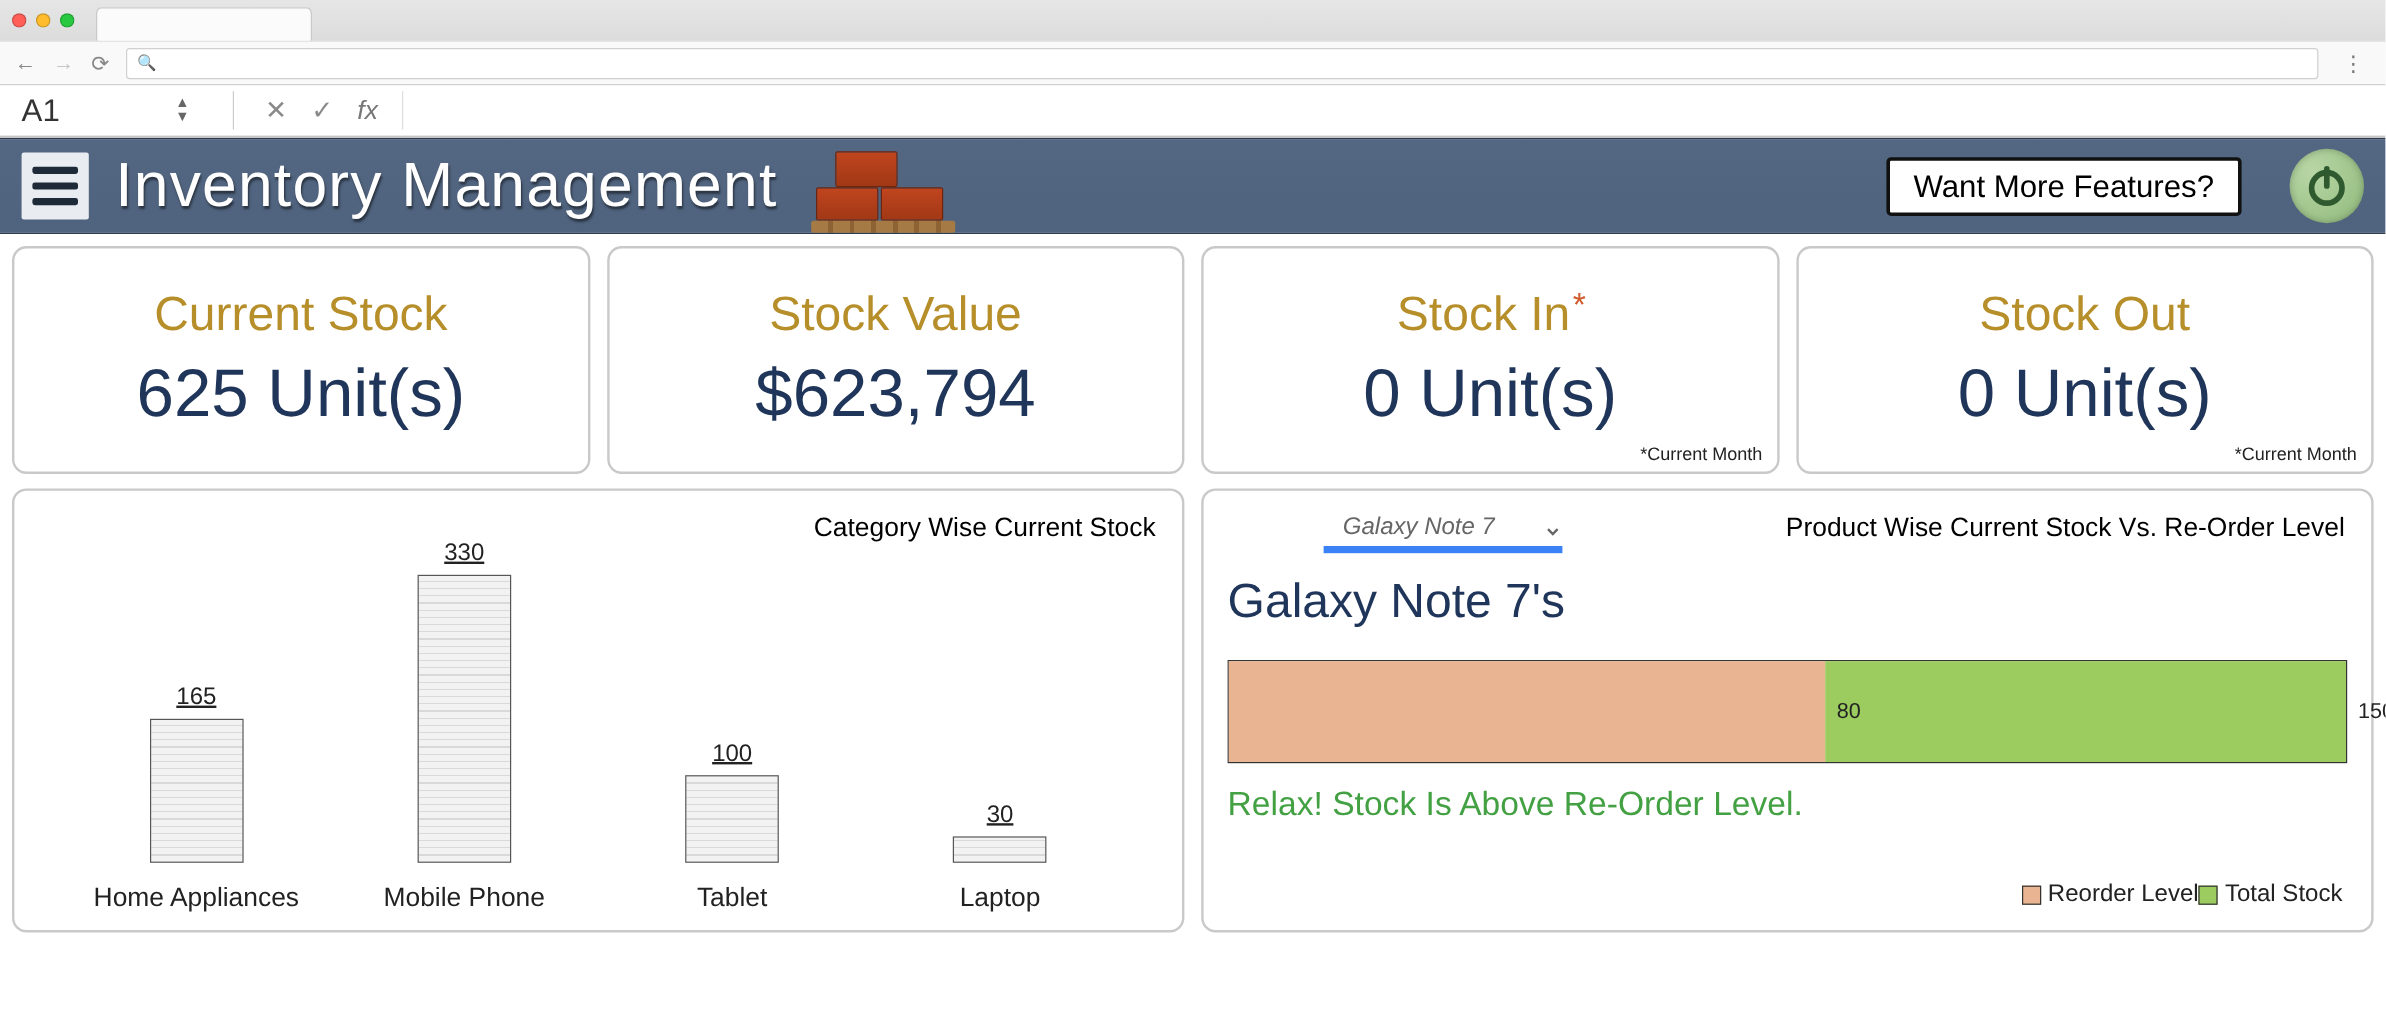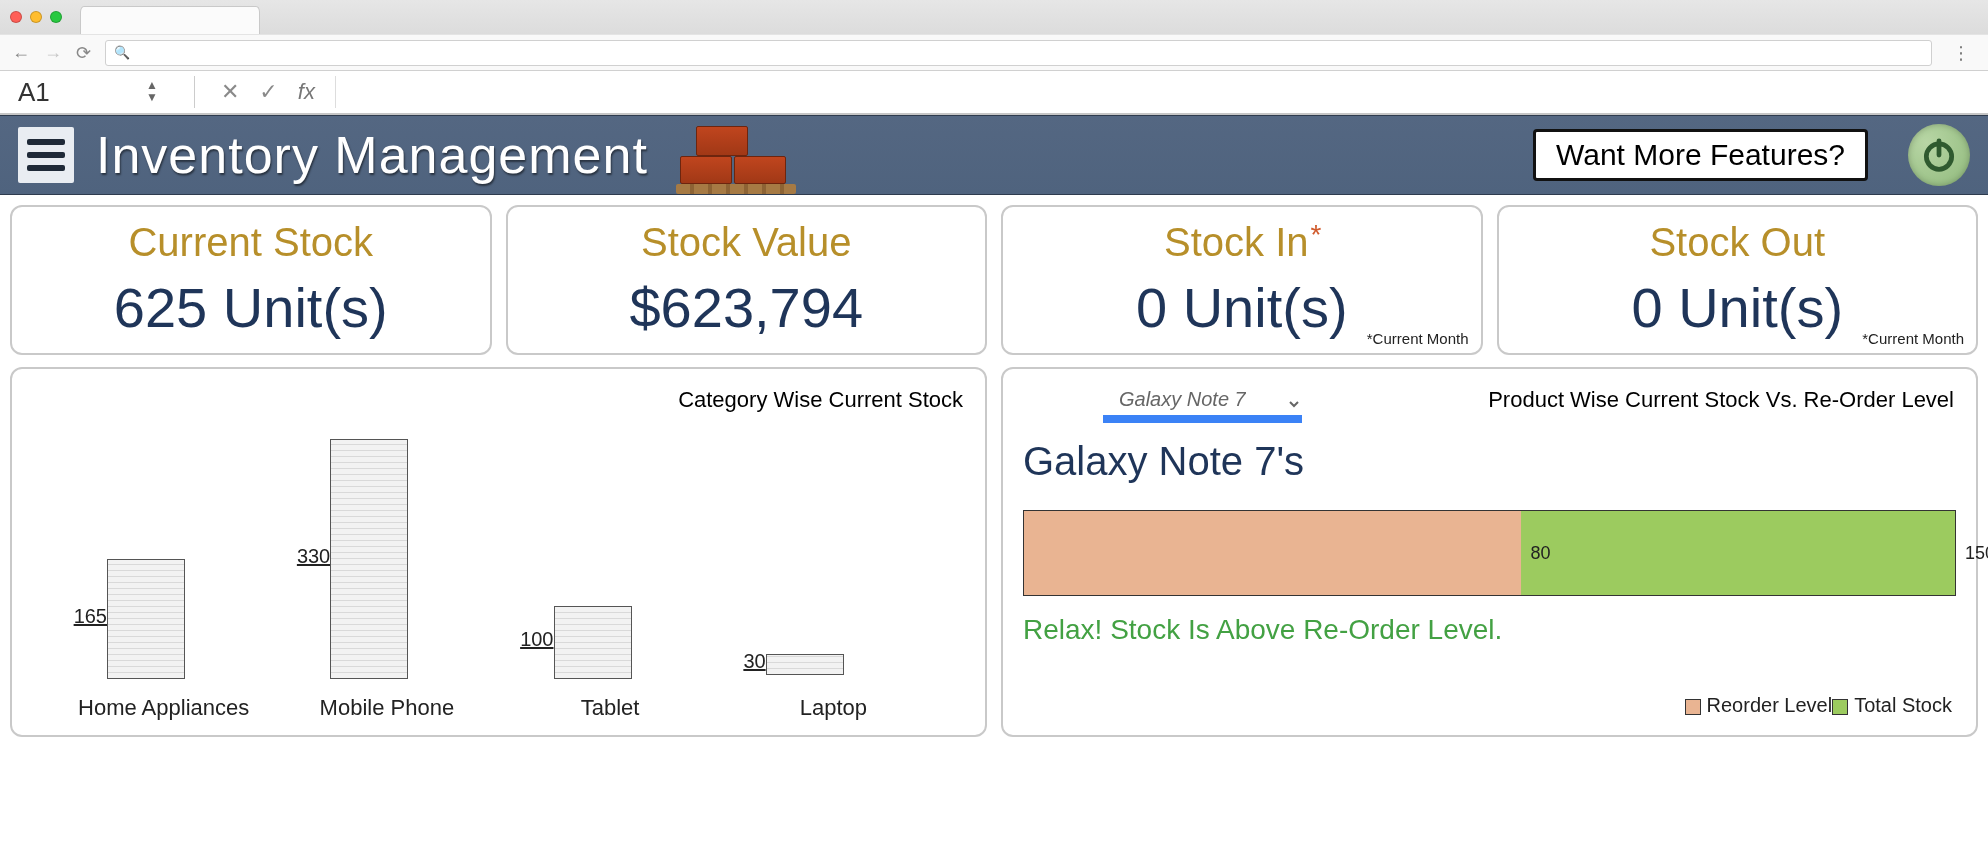--- a/index.html
+++ b/index.html
@@ -82,34 +82,34 @@
   .box{position:absolute; background:linear-gradient(#c0451e,#a13816); border:1px solid #6d250e; border-radius:2px;}
   .box.b1{width:52px;height:30px; left:20px; top:4px;}
   .box.b2{width:52px;height:28px; left:4px; top:34px;}
   .box.b3{width:52px;height:28px; left:58px; top:34px;}
   .pallet-base{position:absolute; left:0; bottom:0; width:120px; height:10px;
     background:repeating-linear-gradient(90deg,#a67a44 0 14px,#8d6334 14px 18px);
     border-radius:2px;}
   .features-btn {
     margin-left:auto;
     background:#fff; border:3px solid #111; border-radius:4px;
-    font-size:30px; font-weight:500; padding:6px 20px;
+    font-size:26px; font-weight:500; padding:6px 20px;
   }
   .power {
     width:62px;height:62px;border-radius:50%;
     background:radial-gradient(circle at 30% 30%, #b8d6a5, #8fb97b);
     margin-left:18px; display:flex;align-items:center;justify-content:center;
     box-shadow:inset 0 0 6px rgba(0,0,0,0.25);
   }
   .power svg{width:38px;height:38px;}
   
   .content { padding:10px 10px 0 10px; display:flex; flex-direction:column; gap:12px;}
   .kpis { display:flex; gap:14px;}
   .kpi {
-    flex:1; border:2px solid #c9c9c9; border-radius:12px; height:150px;
+    flex:1; border:2px solid #c9c9c9; border-radius:12px; height:190px;
     display:flex; flex-direction:column; align-items:center; justify-content:center;
     position:relative; background:#fff;
   }
   .kpi .label { font-size:40px; color:#b78f2a; font-weight:500;}
   .kpi .value { font-size:56px; color:#1f3559; font-weight:500; margin-top:10px;}
   .kpi .note  { position:absolute; right:12px; bottom:6px; font-size:15px; color:#222;}
   .kpi .star  { color:#d05a2c; font-size:28px; position:relative; top:-12px; left:2px;}
   
   .panels { display:flex; gap:14px;}
   .panel {
@@ -117,33 +117,33 @@
     background:#fff; position:relative; padding:16px 20px;
   }
   .panel-title-right {
     position:absolute; top:18px; right:22px; font-size:22px; color:#000000;
   }
   
   .cat-chart {
     position:absolute; left:40px; right:40px; bottom:56px; top:50px;
     display:flex; align-items:flex-end; justify-content:space-around;
   }
-  .cat-col { display:flex; flex-direction:row; align-items:center; width:180px;}
+  .cat-col { display:flex; flex-direction:column; align-items:center; width:180px;}
   .cat-val { font-size:20px; text-decoration:underline; margin-bottom:6px; color:#222;}
   .cat-bar {
     width:78px; border:1.5px solid #555;
     background:repeating-linear-gradient(0deg,#f2f2f2 0 5px,#d9d9d9 5px 6px);
   }
   .cat-labels {
     position:absolute; left:40px; right:40px; bottom:14px;
     display:flex; justify-content:space-around; font-size:22px; color:#222;
   }
   
   .prod-select {
-    border:none; border-bottom:8px solid #3b82f6;
+    border:none; border-bottom:6px solid #3b82f6;
     font-size:20px; font-style:italic; color:#666;
     padding:2px 40px 4px 12px; background:#fff;
     position:absolute; top:16px; left:100px;
     font-family:inherit;
   }
   .prod-name {
     font-size:40px; color:#1f3559; margin-top:54px;
   }
   .prod-sub {
     font-size:22px; color:#1f3559; margin-top:20px;

